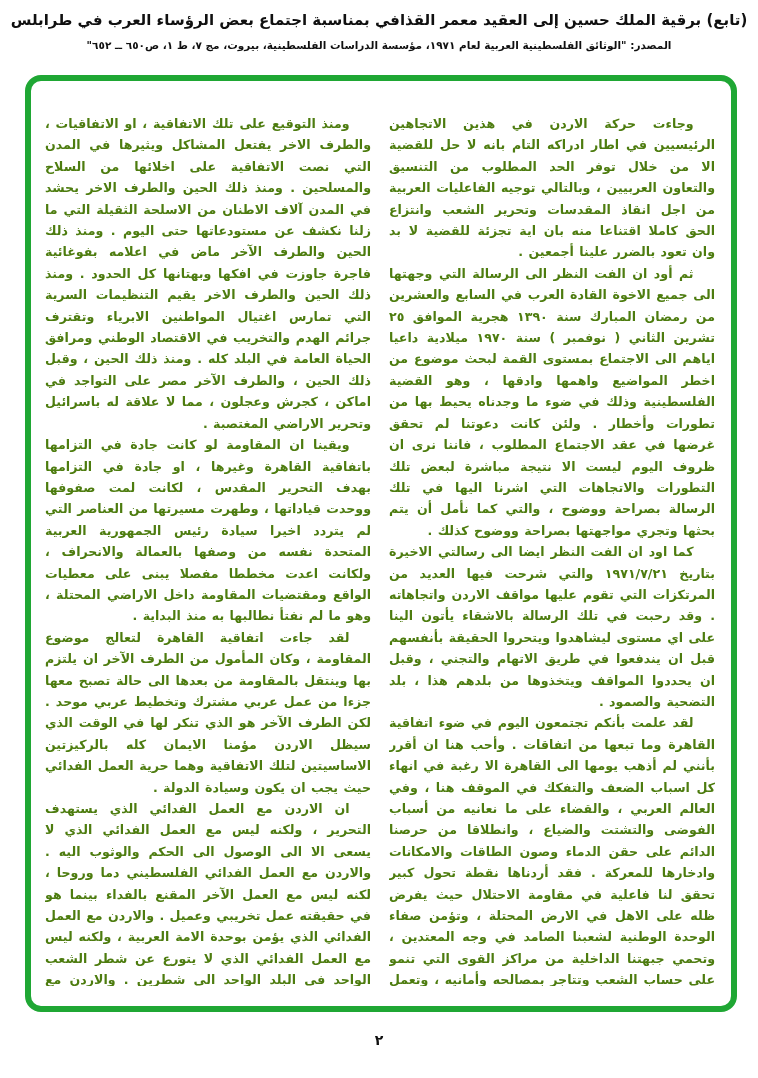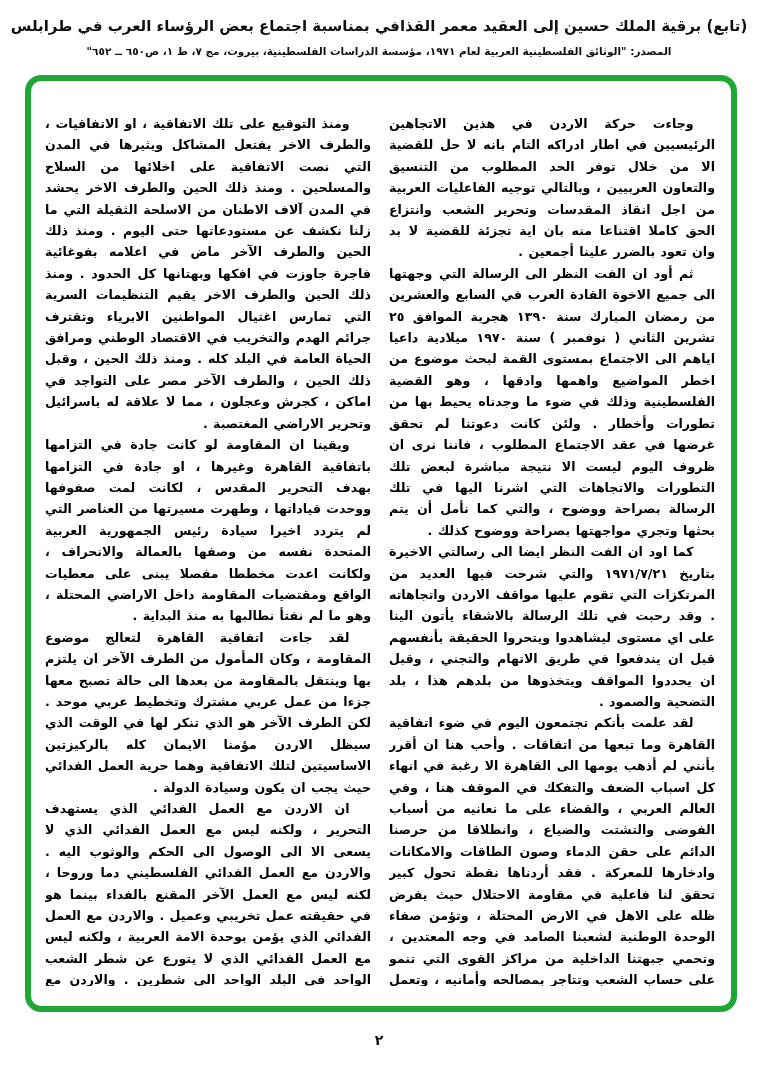--- a/index.html
+++ b/index.html
@@ -10,21 +10,21 @@
   .page {
     position: relative;
     width: 758px;
     height: 1078px;
     background: #ffffff;
     font-family: "DejaVu Sans", sans-serif;
     color: #141414;
     overflow: hidden;
   }
   .header {
-    padding-top: 16px;
+    padding-top: 10px;
     text-align: center;
   }
   .title {
     direction: rtl;
     font-size: 15px;
     font-weight: bold;
     line-height: 1.4;
     color: #101010;
   }
   .source {
@@ -53,21 +53,21 @@
     height: 100%;
     box-sizing: border-box;
   }
   .text-column {
     flex: 1 1 0;
     direction: rtl;
     text-align: justify;
     font-size: 12.6px;
     font-weight: bold;
     line-height: 21.4px;
-    color: #000000;
+    color: #4d7c0f;
     overflow: hidden;
   }
   .text-column p {
     margin: 0;
     padding: 0;
     text-indent: 1.7em;
     word-spacing: 1px;
   }
   .page-number {
     position: absolute;

